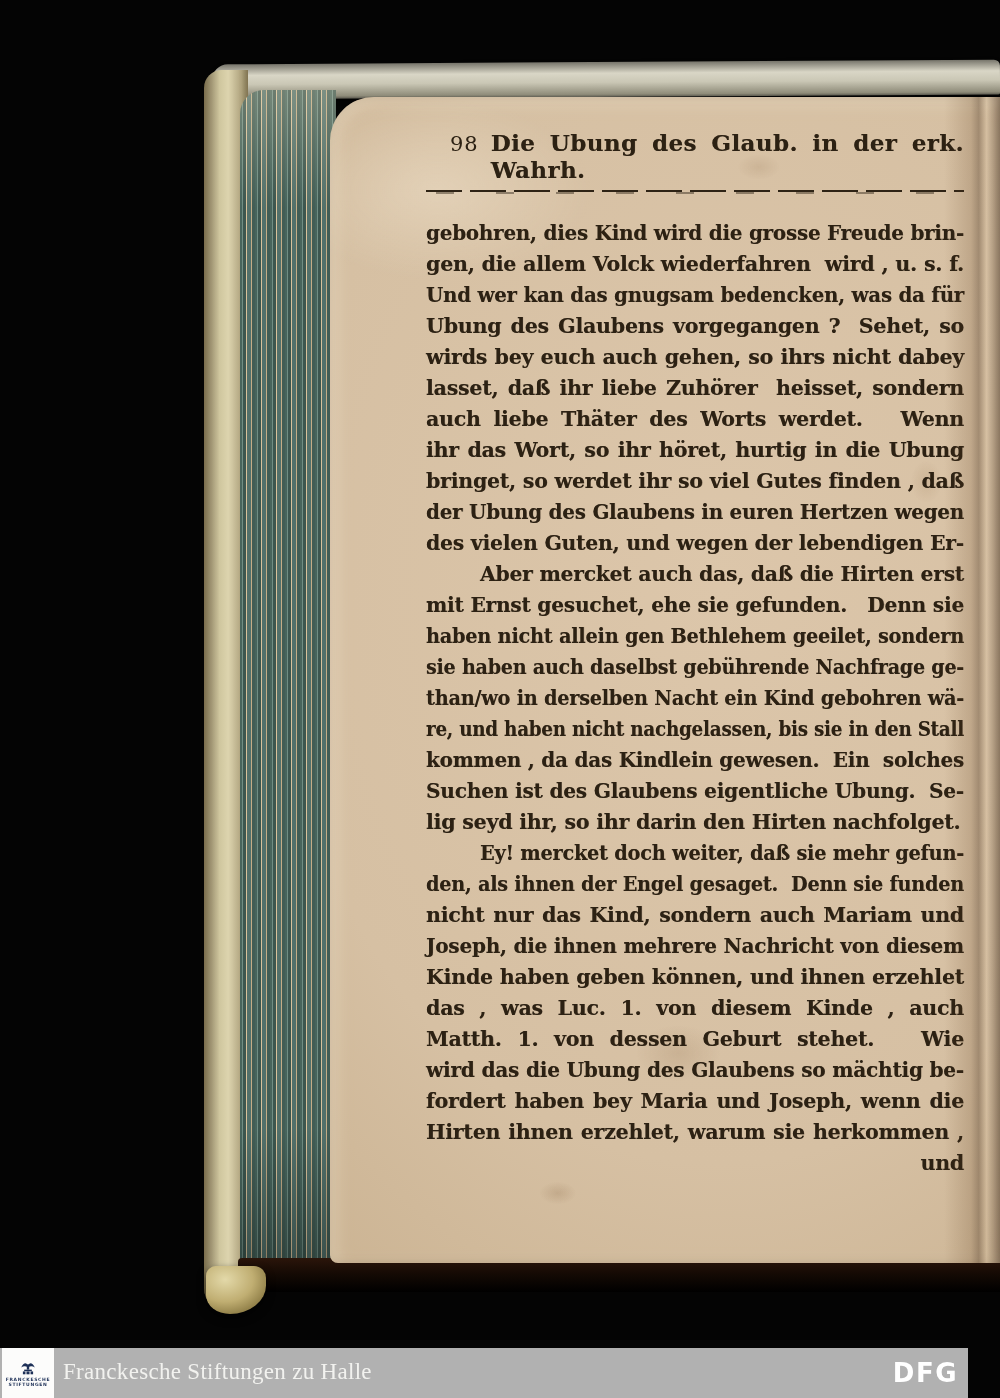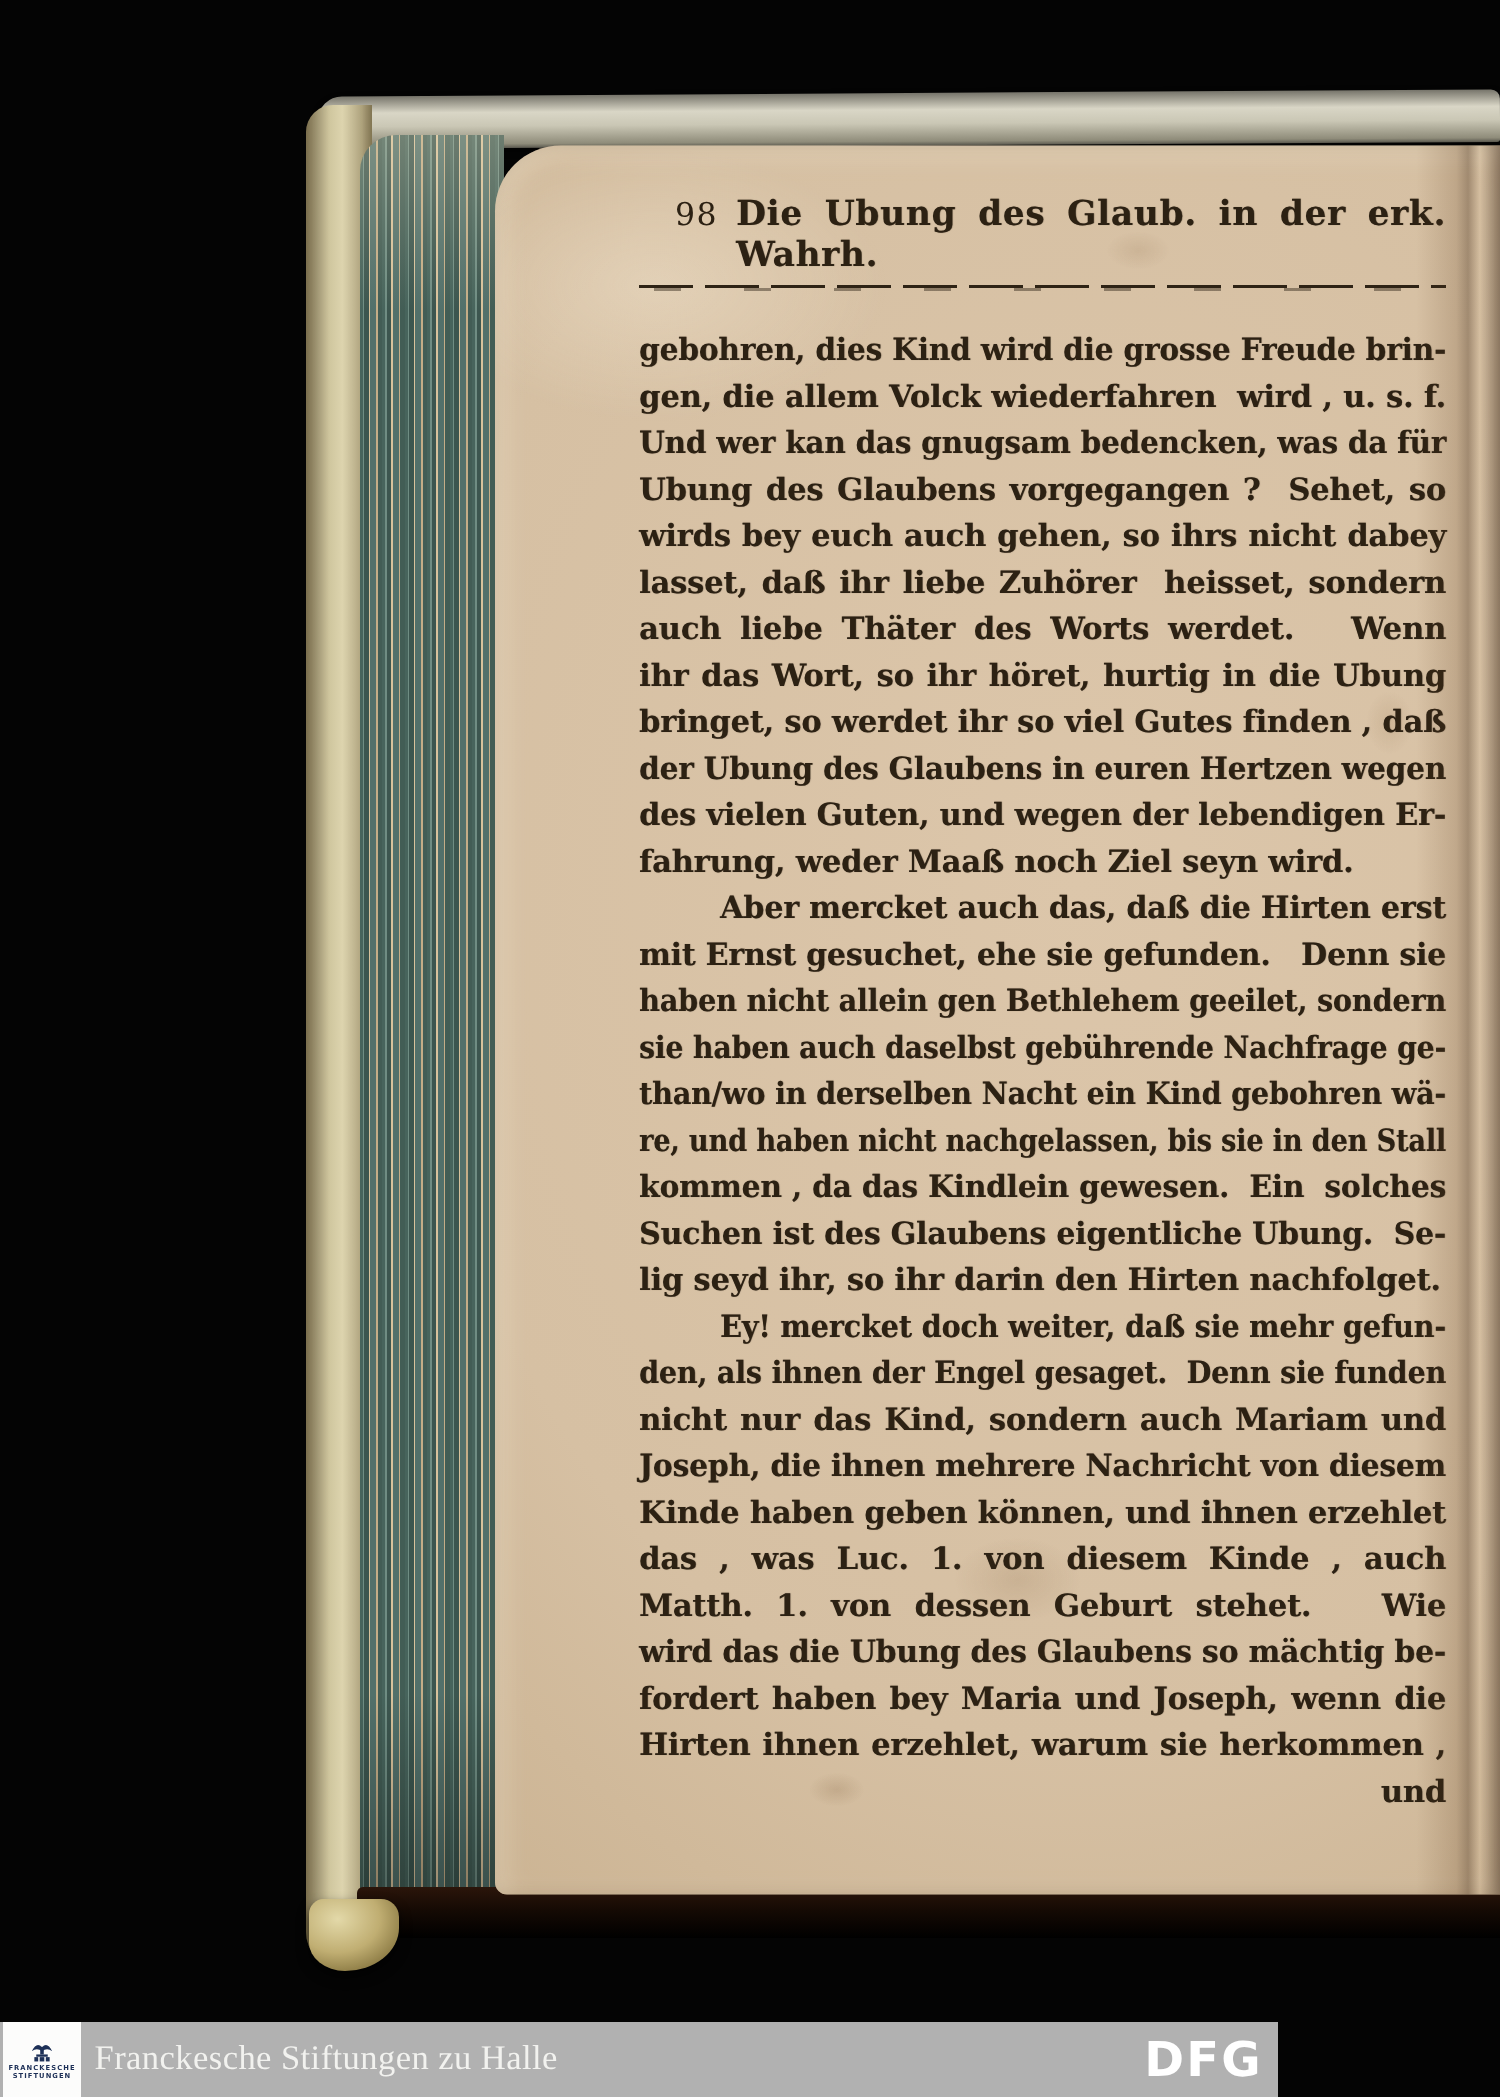--- a/index.html
+++ b/index.html
@@ -96,42 +96,42 @@
     font-size:20.5px;font-weight:bold;line-height:31px;
     letter-spacing:-.2px;
     text-shadow:.3px .3px .5px rgba(43,32,19,.5);
   }
   .line{white-space:nowrap;height:31px;}
   .line span{display:inline-block;white-space:pre;}
   .line.indent{padding-left:54px;}
   .line.right{text-align:right;}
   
   .footer{
-    position:absolute;left:0;top:1348px;width:852px;height:50px;
+    position:absolute;left:0;top:1348px;width:968px;height:50px;
     background:#b1b1b1;
   }
   .logo-box{
     position:absolute;left:2px;top:0;width:52px;height:50px;background:#fcfcfb;
     display:flex;flex-direction:column;align-items:center;justify-content:center;gap:1px;
   }
   .logo-emblem{width:18px;height:17px;flex:0 0 auto;}
   .logo-emblem svg{display:block;width:100%;height:100%;}
   .logo-caption{
     font-family:"DejaVu Sans", sans-serif;font-size:4.5px;line-height:5.5px;
     font-weight:bold;letter-spacing:.7px;color:#1d3057;text-align:center;
   }
   .institution-name{
     position:absolute;left:63px;top:50%;transform:translateY(-52%);
     color:#f2f2ef;font-family:"Liberation Serif","DejaVu Serif",serif;
     font-size:23px;font-weight:normal;letter-spacing:.3px;
   }
   .dfg-logo{
     position:absolute;right:10px;top:50%;transform:translateY(-50%);
     color:#fff;font-family:"DejaVu Sans",sans-serif;
-    font-size:32px;font-weight:bold;letter-spacing:1.5px;
+    font-size:26px;font-weight:bold;letter-spacing:1.5px;
   }
 </style>
 </head>
 <body>
 
 <div class="book">
   <div class="cover-top"></div>
   <div class="cover-left"></div>
   <div class="fore-edges"></div>
   <div class="under-shadow"></div>
@@ -149,21 +149,20 @@
           <div class="line"><span style="word-spacing: 0.021875px;">gen, die allem Volck wiederfahren  wird , u. s. f.</span></div>
           <div class="line"><span style="transform: scaleX(0.961922); transform-origin: 0px 50%;">Und wer kan das gnugsam bedencken, was da für</span></div>
           <div class="line"><span style="word-spacing: 2.26562px;">Ubung des Glaubens vorgegangen ?  Sehet, so</span></div>
           <div class="line"><span style="word-spacing: 0.464844px;">wirds bey euch auch gehen, so ihrs nicht dabey</span></div>
           <div class="line"><span style="word-spacing: 2.3125px;">lasset, daß ihr liebe Zuhörer  heisset, sondern</span></div>
           <div class="line"><span style="word-spacing: 5.69336px;">auch liebe Thäter des Worts werdet.   Wenn</span></div>
           <div class="line"><span style="word-spacing: 1.54861px;">ihr das Wort, so ihr höret, hurtig in die Ubung</span></div>
           <div class="line"><span style="transform: scaleX(0.996989); transform-origin: 0px 50%;">bringet, so werdet ihr so viel Gutes finden , daß</span></div>
           <div class="line"><span style="transform: scaleX(0.967028); transform-origin: 0px 50%;">der Ubung des Glaubens in euren Hertzen wegen</span></div>
           <div class="line"><span style="transform: scaleX(0.991049); transform-origin: 0px 50%;">des vielen Guten, und wegen der lebendigen Er-</span></div>
-          <div class="line"><span>fahrung, weder Maaß noch Ziel seyn wird.</span></div>
           <div class="line indent"><span style="transform: scaleX(0.986089); transform-origin: 0px 50%;">Aber mercket auch das, daß die Hirten erst</span></div>
           <div class="line"><span style="transform: scaleX(0.980717); transform-origin: 0px 50%;">mit Ernst gesuchet, ehe sie gefunden.   Denn sie</span></div>
           <div class="line"><span style="transform: scaleX(0.937308); transform-origin: 0px 50%;">haben nicht allein gen Bethlehem geeilet, sondern</span></div>
           <div class="line"><span style="transform: scaleX(0.927286); transform-origin: 0px 50%;">sie haben auch daselbst gebührende Nachfrage ge-</span></div>
           <div class="line"><span style="transform: scaleX(0.935347); transform-origin: 0px 50%;">than/wo in derselben Nacht ein Kind gebohren wä-</span></div>
           <div class="line"><span style="transform: scaleX(0.889394); transform-origin: 0px 50%;">re, und haben nicht nachgelassen, bis sie in den Stall</span></div>
           <div class="line"><span style="transform: scaleX(0.970572); transform-origin: 0px 50%;">kommen , da das Kindlein gewesen.  Ein  solches</span></div>
           <div class="line"><span style="transform: scaleX(0.979852); transform-origin: 0px 50%;">Suchen ist des Glaubens eigentliche Ubung.  Se-</span></div>
           <div class="line"><span>lig seyd ihr, so ihr darin den Hirten nachfolget.</span></div>
           <div class="line indent"><span style="transform: scaleX(0.938382); transform-origin: 0px 50%;">Ey! mercket doch weiter, daß sie mehr gefun-</span></div>

